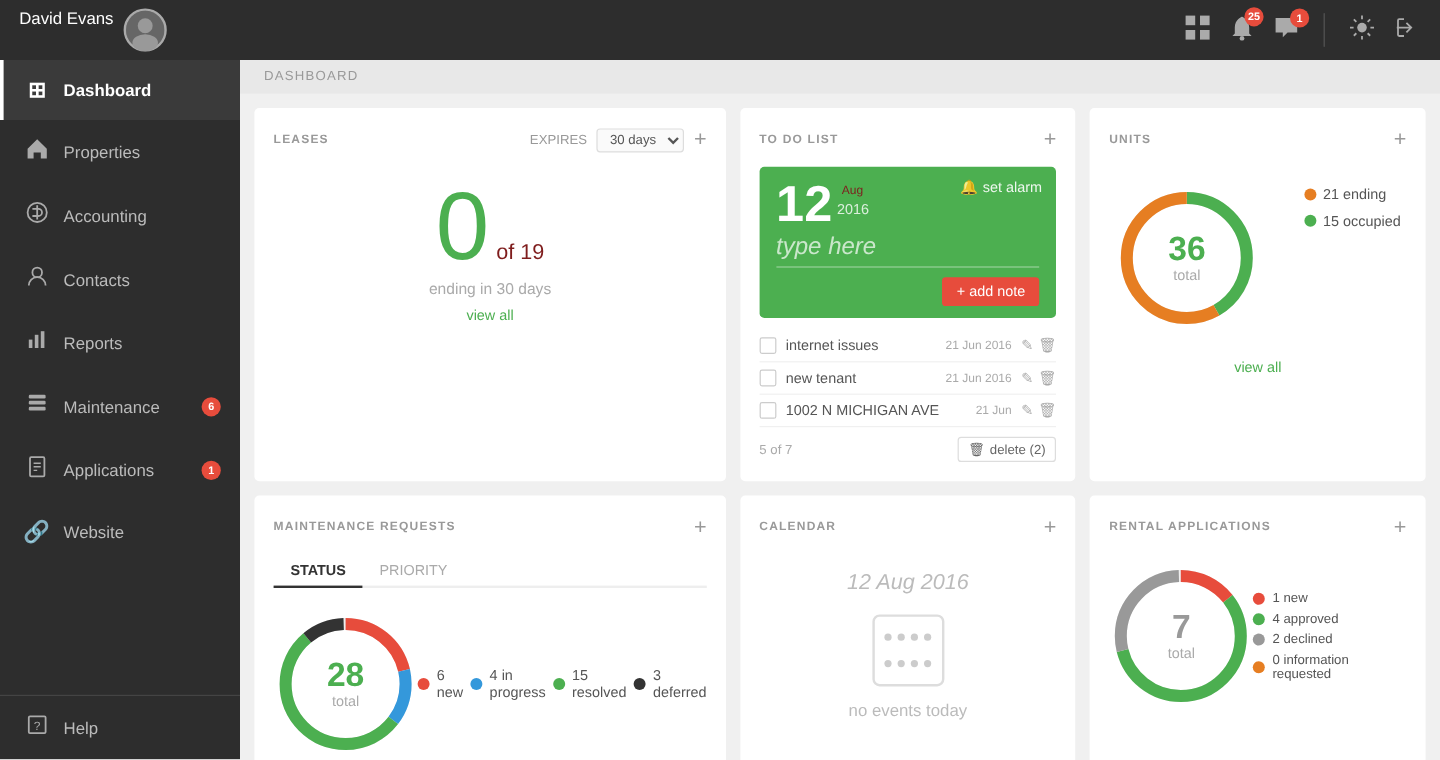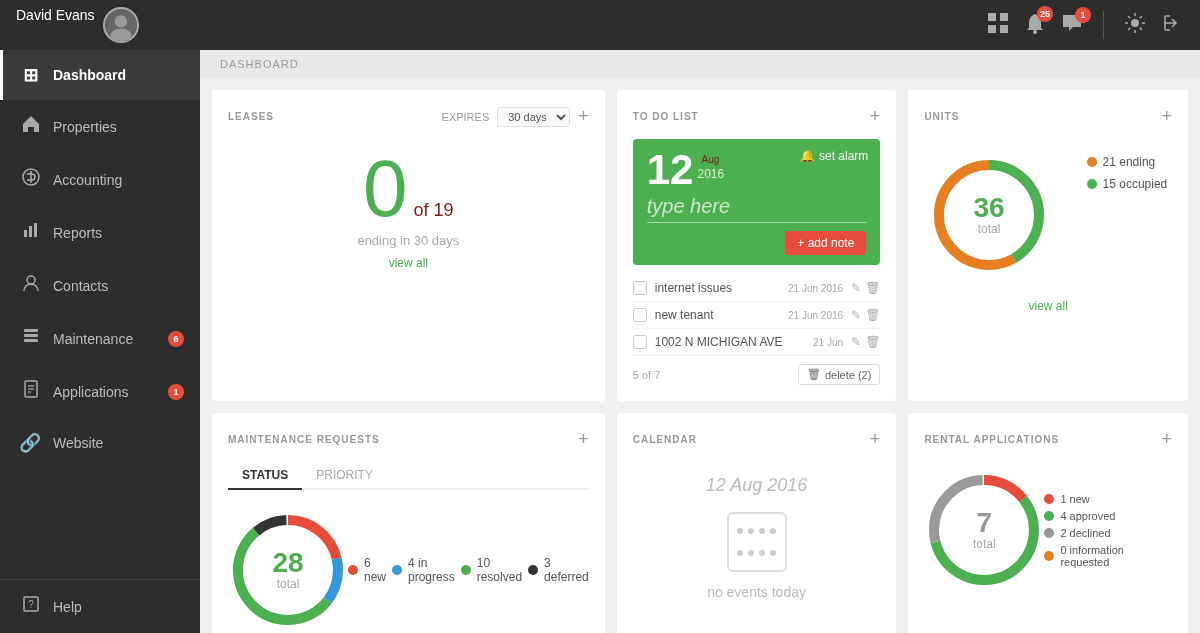--- a/index.html
+++ b/index.html
@@ -197,37 +197,37 @@
               <path d="M10 4v12M6 7h5a3 3 0 010 6H6" stroke="#aaa" stroke-width="1.5"></path>
             </svg>
         </span>
         <span>Accounting</span>
       </div>
     </div>
     <div class="sidebar-item">
       <div class="sidebar-item-left">
         <span class="sidebar-icon">
           <svg width="20" height="20" viewBox="0 0 20 20" fill="none">
+              <circle cx="10" cy="7" r="4" stroke="#aaa" stroke-width="1.5"></circle>
+              <path d="M3 18c0-4 3.1-7 7-7s7 3 7 7" stroke="#aaa" stroke-width="1.5"></path>
+            </svg>
+        </span>
+        <span>Contacts</span>
+      </div>
+    </div>
+    <div class="sidebar-item">
+      <div class="sidebar-item-left">
+        <span class="sidebar-icon">
+          <svg width="20" height="20" viewBox="0 0 20 20" fill="none">
               <rect x="3" y="10" width="3" height="7" fill="#aaa"></rect>
               <rect x="8" y="6" width="3" height="11" fill="#aaa"></rect>
               <rect x="13" y="3" width="3" height="14" fill="#aaa"></rect>
             </svg>
         </span>
         <span>Reports</span>
-      </div>
-    </div>
-    <div class="sidebar-item">
-      <div class="sidebar-item-left">
-        <span class="sidebar-icon">
-          <svg width="20" height="20" viewBox="0 0 20 20" fill="none">
-              <circle cx="10" cy="7" r="4" stroke="#aaa" stroke-width="1.5"></circle>
-              <path d="M3 18c0-4 3.1-7 7-7s7 3 7 7" stroke="#aaa" stroke-width="1.5"></path>
-            </svg>
-        </span>
-        <span>Contacts</span>
       </div>
     </div>
     <div class="sidebar-item">
       <div class="sidebar-item-left">
         <span class="sidebar-icon">
           <svg width="20" height="20" viewBox="0 0 20 20" fill="none">
               <rect x="3" y="3" width="14" height="3" rx="1" fill="#aaa"></rect>
               <rect x="3" y="8" width="14" height="3" rx="1" fill="#aaa"></rect>
               <rect x="3" y="13" width="14" height="3" rx="1" fill="#aaa"></rect>
             </svg>
@@ -425,21 +425,21 @@
             <div class="legend-item">
               <div class="legend-dot" style="background:#e74c3c;"></div>
               <span>6 new</span>
             </div>
             <div class="legend-item">
               <div class="legend-dot" style="background:#3498db;"></div>
               <span>4 in progress</span>
             </div>
             <div class="legend-item">
               <div class="legend-dot" style="background:#4caf50;"></div>
-              <span>10 resolved</span>
+              <span>15 resolved</span>
             </div>
             <div class="legend-item">
               <div class="legend-dot" style="background:#333;"></div>
               <span>3 deferred</span>
             </div>
           </div>
         </div>
       </div>
 
       <div class="card">

